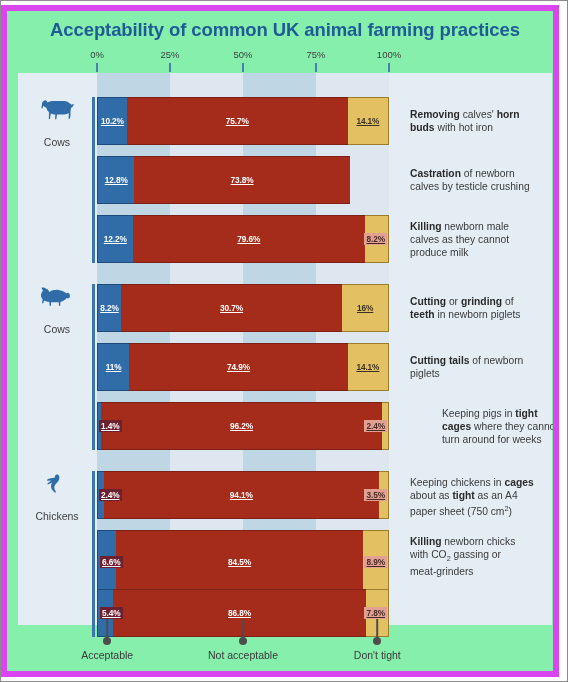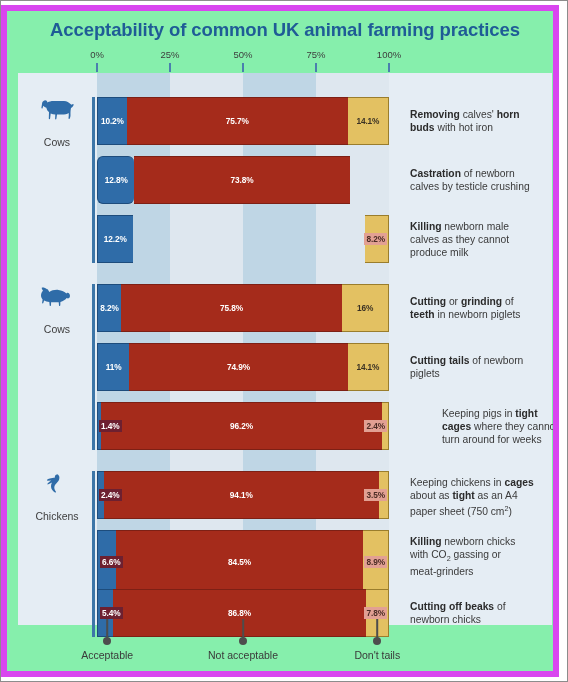--- a/index.html
+++ b/index.html
@@ -133,20 +133,21 @@
   }
 
   .val {
     position: relative;
     font-size: 8.3px;
     font-weight: bold;
     white-space: nowrap;
     letter-spacing: -0.1px;
     z-index: 4;
     padding: 1px 2px;
+    text-decoration: underline;
   }
   .val.on-blue   { color: #ffffff; }
   .val.on-red    { color: #ffffff; }
   .val.on-yellow { color: #3a3124; }
 
   
   .val.chip-dark {
     color: #ffffff;
     background: #6d2030;
     position: absolute;
@@ -257,43 +258,46 @@
           </div>
           <div class="bar seg-notacceptable" style="left: 108.784px; width: 221.044px;">
             <span class="val on-red">75.7%</span>
           </div>
           <div class="bar seg-dontknow" style="left: 329.828px; width: 41.172px;">
             <span class="val on-yellow">14.1%</span>
           </div>
         </div>
         <div class="caption" style="top: 94px;"><b>Castration</b> of newborn<br>calves by testicle crushing</div>
         <div class="row" style="top: 83px; height: 48px;">
-          <div class="bar seg-acceptable" style="left: 79px; width: 37.376px; border-radius: 6px;">
+          <div class="bar seg-acceptable" style="left: 79px; width: 37.376px;">
             <span class="val on-blue">12.8%</span>
           </div>
           <div class="bar seg-notacceptable" style="left: 116.376px; width: 215.496px;">
             <span class="val on-red">73.8%</span>
           </div>
         </div>
         <div class="caption" style="top: 146.5px;"><b>Killing</b> newborn male<br>calves as they cannot<br>produce milk</div>
         <div class="row" style="top: 142px; height: 48px;">
           <div class="bar seg-acceptable" style="left: 79px; width: 35.624px;">
             <span class="val on-blue">12.2%</span>
           </div>
+          <div class="bar seg-notacceptable" style="left: 114.624px; width: 232.432px;">
+            <span class="val on-red">79.6%</span>
+          </div>
           <div class="bar seg-dontknow" style="left: 347.056px; width: 23.944px; overflow: visible;">
             <span class="val chip-light">8.2%</span>
           </div>
         </div>
         <div class="caption" style="top: 222px;"><b>Cutting</b> or <b>grinding</b> of<br><b>teeth</b> in newborn piglets</div>
         <div class="row" style="top: 211px; height: 48px;">
           <div class="bar seg-acceptable" style="left: 79px; width: 23.944px;">
             <span class="val on-blue">8.2%</span>
           </div>
           <div class="bar seg-notacceptable" style="left: 102.944px; width: 221.336px;">
-            <span class="val on-red">75.8%</span>
+            <span class="val on-red">30.7%</span>
           </div>
           <div class="bar seg-dontknow" style="left: 324.28px; width: 46.72px;">
             <span class="val on-yellow">16%</span>
           </div>
         </div>
         <div class="caption" style="top: 281px;"><b>Cutting tails</b> of newborn<br>piglets</div>
         <div class="row" style="top: 270px; height: 48px;">
           <div class="bar seg-acceptable" style="left: 79px; width: 32.12px;">
             <span class="val on-blue">11%</span>
           </div>
@@ -333,21 +337,20 @@
           <div class="bar seg-acceptable" style="left: 79px; width: 19.272px; overflow: visible;">
             <span class="val chip-dark" style="left: 2px;">6.6%</span>
           </div>
           <div class="bar seg-notacceptable" style="left: 98.272px; width: 246.74px;">
             <span class="val on-red">84.5%</span>
           </div>
           <div class="bar seg-dontknow" style="left: 345.012px; width: 25.988px; overflow: visible;">
             <span class="val chip-light">8.9%</span>
           </div>
         </div>
-        <div class="caption" style="top: 527px;"><b>Cutting off beaks</b> of<br>newborn chicks</div>
         <div class="row" style="top: 516px; height: 48px;">
           <div class="bar seg-acceptable" style="left: 79px; width: 15.768px; overflow: visible;">
             <span class="val chip-dark" style="left: 2px;">5.4%</span>
           </div>
           <div class="bar seg-notacceptable" style="left: 94.768px; width: 253.456px;">
             <span class="val on-red">86.8%</span>
           </div>
           <div class="bar seg-dontknow" style="left: 348.224px; width: 22.776px; overflow: visible;">
             <span class="val chip-light">7.8%</span>
           </div>
@@ -382,21 +385,21 @@
           <div class="legend-text" style="top: 24px;">Acceptable</div>
         </div>
         <div class="legend-item" style="left: 236px; top: 614px; width: 120px; height: 44px;">
           <div class="legend-stem" style="top: -6px; height: 20px;"></div>
           <div class="legend-dot" style="top: 12px;"></div>
           <div class="legend-text" style="top: 24px;">Not  acceptable</div>
         </div>
         <div class="legend-item" style="left: 370.32px; top: 614px; width: 120px; height: 44px;">
           <div class="legend-stem" style="top: -6px; height: 20px;"></div>
           <div class="legend-dot" style="top: 12px;"></div>
-          <div class="legend-text" style="top: 24px;">Don't tails</div>
+          <div class="legend-text" style="top: 24px;">Don't tight</div>
         </div>
       </div>
 
   <div class="axis-tick" style="left: 90px;"></div>
       <div class="axis-tick" style="left: 163px;"></div>
       <div class="axis-tick" style="left: 236px;"></div>
       <div class="axis-tick" style="left: 309px;"></div>
       <div class="axis-tick" style="left: 382px;"></div>
     </div>
 </div>

